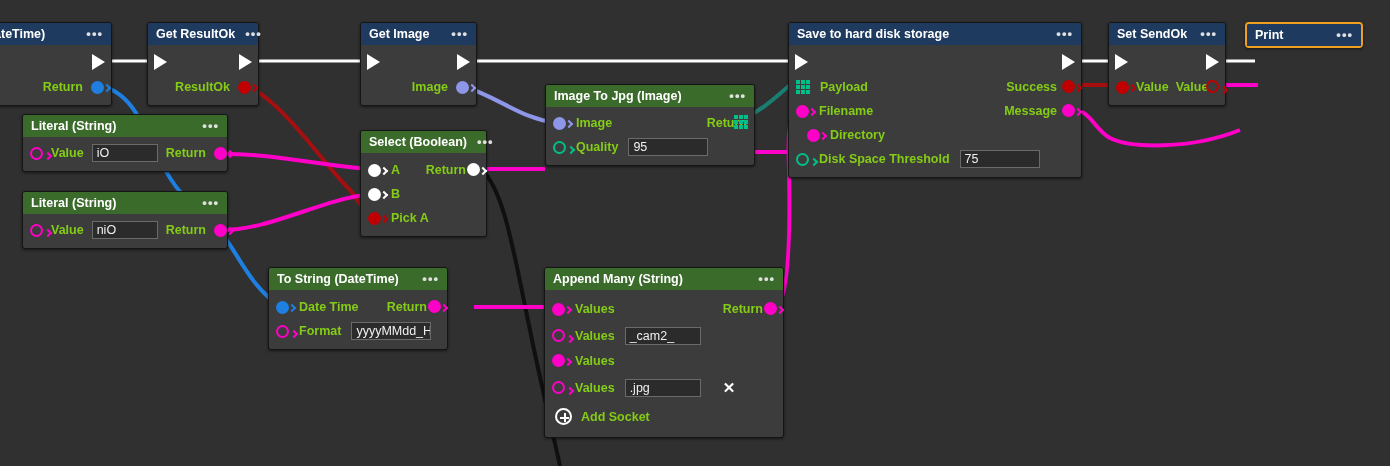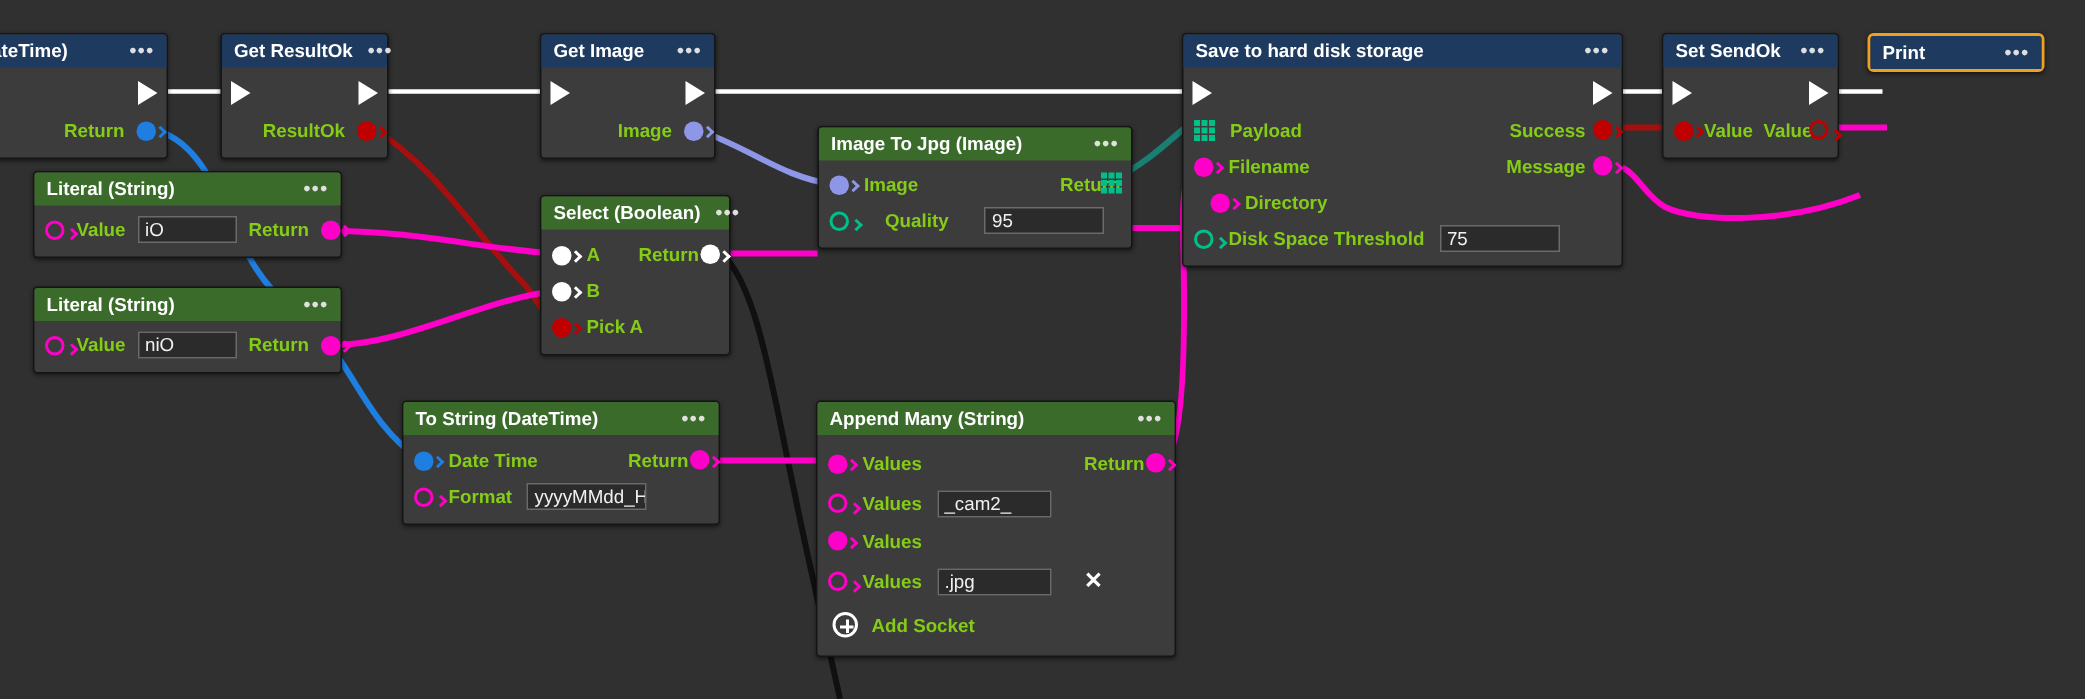--- a/index.html
+++ b/index.html
@@ -201,21 +201,21 @@
             <i style="left:5px;top:0"></i>
             <i style="left:10px;top:0"></i>
           <i style="left:0;top:5px"></i>
             <i style="left:5px;top:5px"></i>
             <i style="left:10px;top:5px"></i>
           <i style="left:0;top:10px"></i>
             <i style="left:5px;top:10px"></i>
             <i style="left:10px;top:10px"></i>
         </span>
       </div>
-      <div class="row" style="padding-left:7px; gap:24px;">
+      <div class="row" style="padding-left:7px; gap:10px;">
         <span class="pin hollow c-num"></span>
         <span class="lbl">Quality</span>
         <span class="field" style="width:80px;">95</span>
       </div>
     </div>
   </div>
 
   <div class="node" style="left:788px; top:22px; width:294px;">
     <div class="hdr blue">
       <span>Save to hard disk storage</span>
@@ -334,21 +334,21 @@
         <span class="pin filled c-any"></span>
         <span class="lbl">B</span>
       </div>
       <div class="row" style="padding-left:7px; gap:10px;">
         <span class="pin filled c-bool"></span>
         <span class="lbl">Pick A</span>
       </div>
     </div>
   </div>
 
-  <div class="node" style="left:268px; top:267px; width:212px;">
+  <div class="node" style="left:268px; top:267px; width:180px;">
     <div class="hdr green">
       <span>To String (DateTime)</span>
       <span class="dots">•••</span>
     </div>
     <div class="body" style="padding-top:5px;">
       <div class="row" style="padding-left:7px; gap:10px;">
         <span class="pin filled c-dt"></span>
         <span class="lbl">Date Time</span>
         <span class="lbl" style="margin-left:auto;margin-right:20px;">Return</span>
         <span class="pin filled c-string" style="position:absolute;right:6px;top:5px;"></span>

